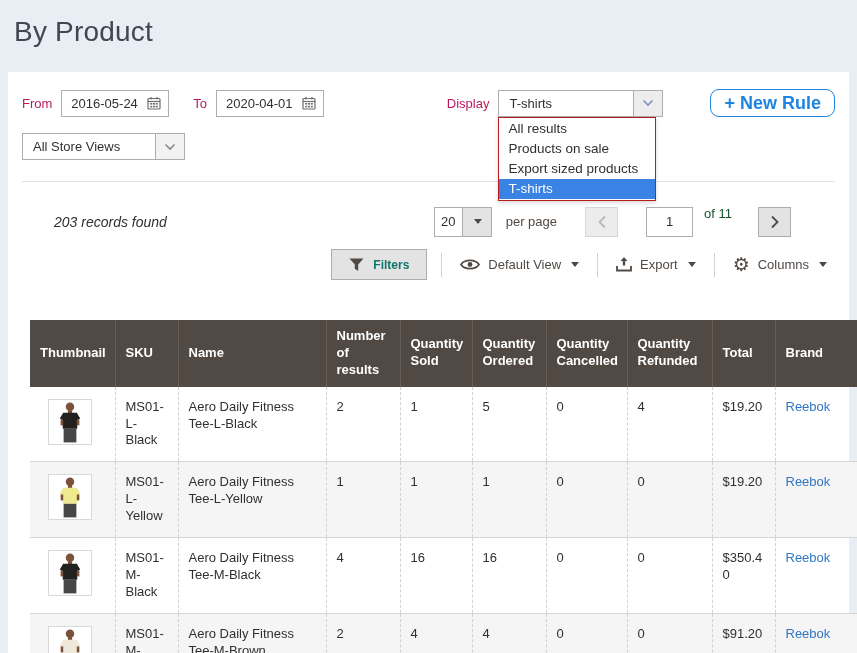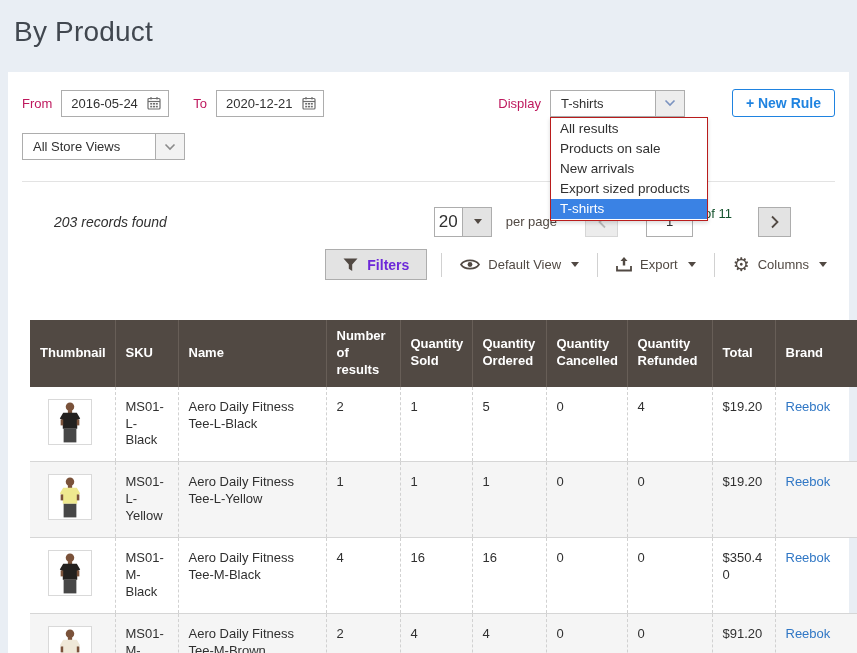--- a/index.html
+++ b/index.html
@@ -32,41 +32,41 @@
     display:flex; align-items:stretch; height:27px; border:1px solid #adadad;
     background:#fff; cursor:pointer; position:relative;
   }
   .select .sel-text { display:flex; align-items:center; padding:0 10px; flex:1; }
   .select .sel-arrow {
     width:29px; display:flex; align-items:center; justify-content:center;
     border-left:1px solid #adadad; background:#f2f2f2;
   }
   .store-select { width:163px; }
   .display-label { margin-left:auto; }
-  .display-select { width:135px; }
+  .display-select { width:165px; }
   .display-select .sel-arrow { background:#ededed; }
   .new-rule-btn {
     margin-left:47px; height:28px; padding:0 13px; background:#fff;
     border:1px solid var(--accent-blue,#1f83e0); color:var(--accent-blue,#1f83e0);
-    font-family:inherit; font-size:14px; font-weight:600; cursor:pointer; border-radius:3px;
+    font-family:inherit; font-size:18px; font-weight:600; cursor:pointer; border-radius:9px;
   }
   .dropdown {
     position:absolute; top:26px; left:-1px; width:158px; z-index:50;
     background:#fff; border:1px solid #b91c1c; list-style:none;
     box-shadow:0 2px 4px rgba(0,0,0,.15); padding:1px 0;
   }
   .dropdown li { padding:1px 9px; line-height:18px; font-size:13.5px; color:#303030; cursor:pointer; white-space:nowrap; }
   .dropdown li.selected { background:var(--selected-option-bg,#3a82e4); color:#fff; }
   
   .grid-top { display:flex; align-items:center; padding:24px 44px 0 32px; }
   .records { font-size:14px; color:#303030;font-style:italic; }
   .pager { margin-left:auto; display:flex; align-items:center; }
   .pp-box {
     width:29px; height:30px; border:1px solid #adadad; background:#fff;
-    display:flex; align-items:center; justify-content:center; font-size:17px;
+    display:flex; align-items:center; justify-content:center; font-size:13px;
   }
   .pp-btn {
     width:29px; height:30px; border:1px solid #adadad; border-left:none;
     background:#e3e3e3; display:flex; align-items:center; justify-content:center; cursor:pointer;
   }
   .pp-label { margin:0 28px 0 14px; color:#514943; }
   .nav-btn {
     width:33px; height:30px; display:flex; align-items:center; justify-content:center;
     border:1px solid #adadad; background:#e3e3e3; cursor:pointer;
   }
@@ -74,21 +74,21 @@
   .page-input {
     width:47px; height:30px; border:1px solid #adadad; text-align:center;
     font-family:inherit; font-size:13px; color:#303030; margin-left:28px;
   }
   .of-pages { margin:0 26px 16px 11px; color:#14532d; }
   
   .grid-toolbar { display:flex; align-items:center; justify-content:flex-end; padding:12px 4px 0 0; }
   .filters-btn {
     display:flex; align-items:center; gap:9px; height:31px; padding:0 17px;
     background:#e3e3e3; border:1px solid #adadad; font-family:inherit;
-    font-size:14px; font-weight:600; color:#6d28d9; cursor:pointer;
+    font-size:12px; font-weight:600; color:#0f766e; cursor:pointer;
   }
   .tb-sep { width:1px; height:24px; background:#d1d1d1; margin:0 14px; }
   .tb-item { display:flex; align-items:center; gap:8px; color:#514943; font-size:13px; cursor:pointer; padding:0 4px; }
   .caret-down { width:0; height:0; border-left:4px solid transparent; border-right:4px solid transparent; border-top:5px solid #514943; margin-left:2px; }
   
   .grid-table { border-collapse:collapse; table-layout:fixed; width:813px; margin:40px 8px 0 8px; }
   .grid-table th {
     background:var(--header-bg,#514943); color:#fff; font-size:13px; font-weight:700;
     text-align:left; padding:8px 10px; height:50px; vertical-align:middle; line-height:1.3;
     border-left:1px solid #675e57; cursor:pointer;
@@ -133,21 +133,21 @@
             <rect x="6" y="7" width="2" height="1.6"></rect>
             <rect x="8.8" y="7" width="2" height="1.6"></rect>
             <rect x="3.2" y="9.8" width="2" height="1.6"></rect>
             <rect x="6" y="9.8" width="2" height="1.6"></rect>
             <rect x="8.8" y="9.8" width="2" height="1.6"></rect>
           </g>
         </svg>
     </div>
     <span class="lbl">To</span>
     <div class="date-field">
-      <span>2020-12-21</span>
+      <span>2020-04-01</span>
       <svg width="14" height="14" viewBox="0 0 14 14">
           <g fill="none" stroke="#6d6d6d" stroke-width="1.2">
             <rect x="1" y="2.5" width="12" height="10.5" rx="1"></rect>
             <line x1="1" y1="5.5" x2="13" y2="5.5"></line>
             <line x1="4" y1="1" x2="4" y2="3.5"></line>
             <line x1="10" y1="1" x2="10" y2="3.5"></line>
           </g>
           <g fill="#6d6d6d">
             <rect x="3.2" y="7" width="2" height="1.6"></rect>
             <rect x="6" y="7" width="2" height="1.6"></rect>
@@ -163,21 +163,20 @@
     <div class="select display-select">
       <span class="sel-text">T-shirts</span>
       <span class="sel-arrow">
         <svg width="12" height="8" viewBox="0 0 12 8">
             <polyline points="1.5,1.5 6,6 10.5,1.5" fill="none" stroke="#7b93c0" stroke-width="1.6"></polyline>
           </svg>
       </span>
       <ul class="dropdown">
           <li>All results</li>
           <li>Products on sale</li>
-          <li>New arrivals</li>
           <li>Export sized products</li>
           <li class="selected">T-shirts</li>
         </ul>
     </div>
     <button class="new-rule-btn">+ New Rule</button>
   </div>
 
   <div class="filter-row2">
     <div class="select store-select">
       <span class="sel-text">All Store Views</span>

